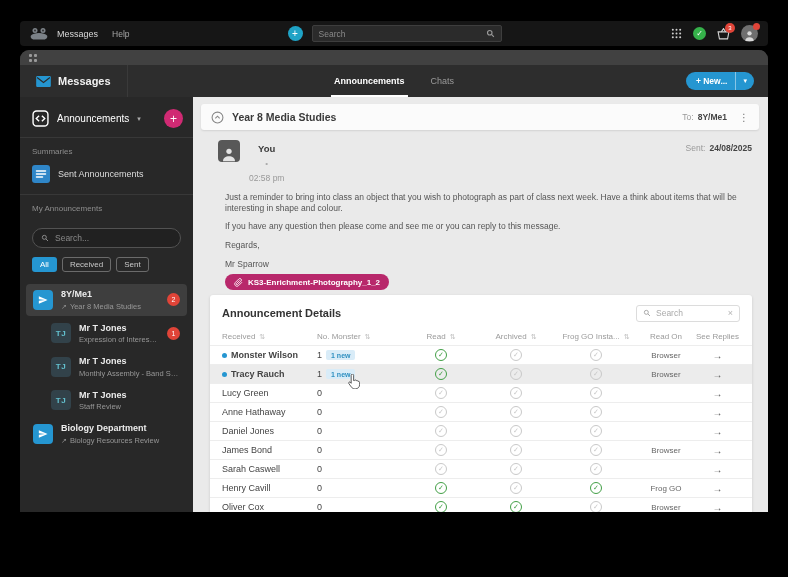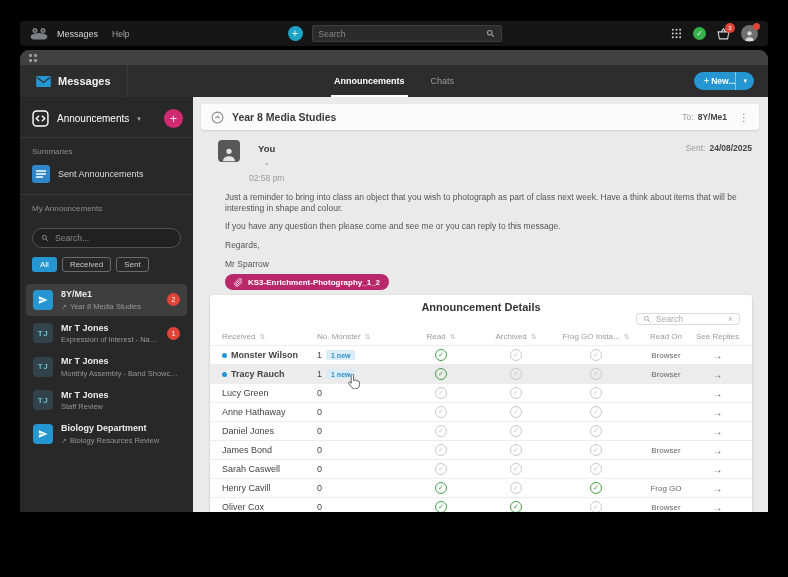--- a/index.html
+++ b/index.html
@@ -38,21 +38,21 @@
 
   .appbar { height:32px; background:#2d2d2d; display:flex; align-items:center; flex:none; position:relative; }
   .ab-brand { display:flex; align-items:center; gap:7px; padding:0 16px; height:100%; border-right:1px solid #3a3a3a; }
   .ab-title { color:#f2f2f2; font-size:11px; font-weight:bold; }
   .ab-tabs { position:absolute; left:50%; transform:translateX(-50%); height:100%; display:flex; gap:26px; }
   .ab-tab { display:flex; align-items:center; font-size:9px; color:#9a9a9a; position:relative; }
   .ab-tab.active { color:#fff; font-weight:bold; }
   .ab-tab.active::after { content:""; position:absolute; left:-3px; right:-3px; bottom:0; height:2px; background:#fff; }
   .new-btn { margin-left:auto; margin-right:14px; display:flex; align-items:center; background:#2596d1; border:none;
              color:#fff; height:18px; border-radius:10px; font-size:8.5px; padding:0 0 0 10px; }
-  .new-btn .lbl { font-weight:bold; }
+  .new-btn .lbl { padding-right:8px; font-weight:bold; }
   .new-btn .caret { border-left:1px solid rgba(255,255,255,.45); padding:0 7px; font-size:7px; height:100%;
                     display:flex; align-items:center; }
 
   .content { flex:1; display:flex; min-height:0; }
 
   
   .sidebar { width:173px; background:#282828; flex:none; display:flex; flex-direction:column; padding-top:10px; }
   .side-head { display:flex; align-items:center; padding:2px 10px 9px 12px; gap:8px; }
   .collapse-btn { background:none; border:none; display:flex; }
   .side-title { color:#fff; font-size:10px; }
@@ -70,21 +70,21 @@
   .filters { display:flex; gap:5px; margin:0 12px 10px; }
   .fpill { font-size:8px; height:15px; padding:0 7px; border-radius:3px; display:flex; align-items:center;
            border:1px solid transparent; }
   .fpill.active { background:#2596d1; color:#fff; }
   .fpill:not(.active) { border-color:#6b6b6b; color:#c9c9c9; }
   .side-list { flex:1; padding:2px 6px; display:flex; flex-direction:column; gap:2px; overflow:hidden; }
   .side-item { display:flex; align-items:center; gap:8px; padding:5px 7px; border-radius:4px; }
   .side-item.selected { background:#3e3e3e; }
   .avatar-sq { width:20px; height:20px; border-radius:4px; flex:none; display:flex; align-items:center; justify-content:center; }
   .avatar-sq.send { background:#2596d1; }
-  .avatar-sq.tj { background:#32424a; color:#63c1cf; font-size:8px; font-weight:bold; letter-spacing:.5px; }
+  .avatar-sq.tj { background:#32424a; color:#63c1cf; font-size:8px; font-weight:bold; letter-spacing:.5px;margin-left:18px; }
   .si-text { flex:1; min-width:0; }
   .si-title { color:#ececec; font-size:9px; font-weight:bold; white-space:nowrap; overflow:hidden; text-overflow:ellipsis; }
   .si-sub { color:#979797; font-size:7.5px; margin-top:2.5px; white-space:nowrap; overflow:hidden; text-overflow:ellipsis; }
   .sub-ic { margin-right:3px; font-size:7px; color:#8f8f8f; }
   .badge-red { width:13px; height:13px; border-radius:50%; background:#e04438; color:#fff; font-size:7px;
                display:flex; align-items:center; justify-content:center; flex:none; }
 
   
   .main { flex:1; background:#eaeaea; position:relative; min-width:0; }
   .ann-header { position:absolute; left:8px; right:9px; top:7px; height:26px; background:#fbfbfb; border-radius:3px;
@@ -112,21 +112,21 @@
   .attach-pill { display:inline-flex; align-items:center; gap:5px; margin:4px 0 0 7px; background:#b8286b; color:#fff;
                  height:16px; padding:0 9px; border-radius:8px; font-size:8px; font-weight:bold; border:none; }
 
   .main-tabs { position:absolute; top:175px; left:0; right:0; display:flex; justify-content:center; gap:34px; }
   .m-tab { font-size:9px; color:#999; padding-bottom:4px; position:relative;margin-top:48px; }
   .m-tab.active { color:#333; font-weight:bold; }
   .m-tab.active::after { content:""; position:absolute; left:-4px; right:-4px; bottom:0; height:2px; background:#2596d1; }
 
   .details-card { position:absolute; left:17px; top:198px; width:542px; background:#fff; border-radius:3px;
                   box-shadow:0 1px 3px rgba(0,0,0,.15); padding-top:6px; }
-  .dc-head { display:flex; align-items:center; height:24px; margin:0 12px 3px;flex-direction:column; }
+  .dc-head { display:flex; align-items:center; height:24px; margin:0 12px 3px; }
   .dc-title { font-size:11px; font-weight:bold; color:#333; }
   .dc-search { margin-left:auto; width:104px; height:17px; border:1px solid #dcdcdc; border-radius:3px;
                display:flex; align-items:center; padding:0 6px; gap:5px; color:#aaa; }
   .dc-search input { flex:1; min-width:0; border:none; outline:none; font-size:8.5px; color:#555; background:none; }
   .dc-search input::placeholder { color:#aaa; }
   .dc-clear { color:#b5b5b5; font-size:9px; }
 
   .trow { display:grid; grid-template-columns:95px 88px 72px 78px 82px 58px 45px; align-items:center; height:19px;
           padding:0 12px; border-top:1px solid #ededed; font-size:9px; color:#444; }
   .trow.thead { height:17px; border-top:none; color:#9a9a9a; font-size:8px; }

